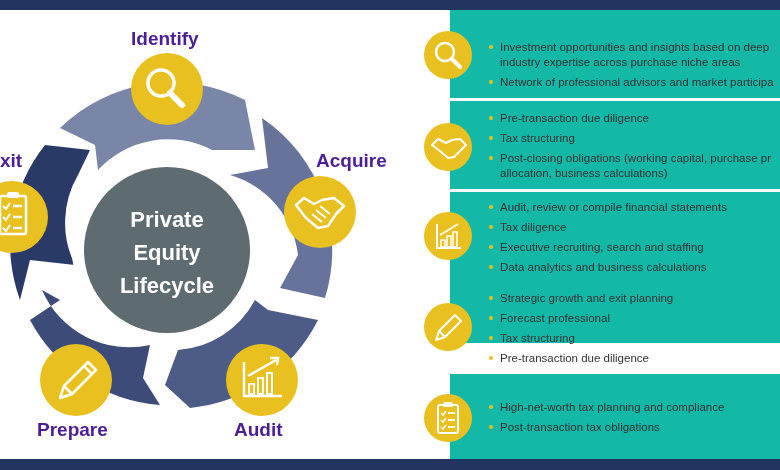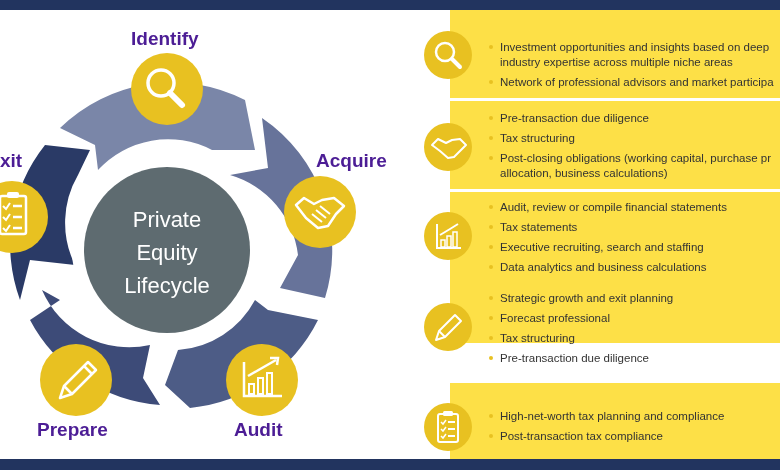--- a/index.html
+++ b/index.html
@@ -2,23 +2,23 @@
 <html><head>
 <meta charset="utf-8">
 <style>
   html,body{margin:0;padding:0;}
   body{width:780px;height:470px;overflow:hidden;background:#ffffff;position:relative;font-family:"Liberation Sans","DejaVu Sans",sans-serif;}
   .topbar{position:absolute;left:0;top:0;width:780px;height:10px;background:#22345f;}
   .bottombar{position:absolute;left:0;top:459px;width:780px;height:11px;background:#22345f;}
   .diagram{position:absolute;left:0;top:10px;width:450px;height:449px;}
   .diagram svg{position:absolute;left:0;top:0;}
   .stage-label{position:absolute;font-weight:bold;color:#4c1d95;font-size:19px;white-space:nowrap;}
-  .center-title{position:absolute;left:92px;top:193px;width:150px;text-align:center;color:#ffffff;font-weight:normal;font-size:22px;line-height:33px;}
+  .center-title{position:absolute;left:92px;top:193px;width:150px;text-align:center;color:#ffffff;font-weight:bold;font-size:22px;line-height:33px;}
   .panel{position:absolute;left:450px;top:10px;width:330px;height:449px;background:#ffffff;}
-  .row{position:absolute;left:0;width:330px;background:#fde047;}
+  .row{position:absolute;left:0;width:330px;background:#14b8a6;}
   .row-icon{position:absolute;left:-26px;width:48px;height:48px;border-radius:50%;background:#e8c121;}
   .row-icon svg{position:absolute;left:0;top:0;}
   .bullets{position:absolute;left:38px;margin:0;padding:0;list-style:none;}
   .bullets li{position:relative;padding-left:12px;font-size:11.5px;line-height:15px;color:#333333;margin-bottom:5px;white-space:nowrap;}
   .bullets li::before{content:"";position:absolute;left:1px;top:5px;width:4px;height:4px;border-radius:50%;background:#e8c121;}
   .bullets .cont{display:block;}
 </style>
 </head>
 <body>
 
@@ -90,21 +90,21 @@
 <div class="panel">
 
   <div class="row" style="top:0;height:88px;">
     <div class="row-icon" style="top:21px;">
       <svg width="48" height="48">
           <circle cx="21" cy="21" r="9" fill="none" stroke="#fff" stroke-width="2.5"></circle>
           <line x1="28" y1="28" x2="36" y2="36" stroke="#fff" stroke-width="4" stroke-linecap="round"></line>
         </svg>
     </div>
     <ul class="bullets" style="top:30px;">
-      <li><span>Investment opportunities and insights based on deep</span><span class="cont">industry expertise across multiple niche areas</span></li>
+      <li><span>Investment opportunities and insights based on deep</span><span class="cont">industry expertise across purchase niche areas</span></li>
       <li><span>Network of professional advisors and market participa</span></li>
     </ul>
   </div>
 
   <div class="row" style="top:91px;height:88px;">
     <div class="row-icon" style="top:22px;">
       <svg width="48" height="48">
           <path d="M8 22 L14 16 L22 20 L28 17 L36 16 L42 22 L36 28 L30 34 L24 35 L16 28 Z" fill="none" stroke="#fff" stroke-width="2" stroke-linejoin="round"></path>
         </svg>
     </div>
@@ -120,50 +120,50 @@
       <svg width="48" height="48">
           <path d="M13 12 L13 36 L37 36" fill="none" stroke="#fff" stroke-width="2"></path>
           <rect x="17" y="28" width="4" height="7" fill="none" stroke="#fff" stroke-width="1.5"></rect>
           <rect x="23" y="24" width="4" height="11" fill="none" stroke="#fff" stroke-width="1.5"></rect>
           <rect x="29" y="20" width="4" height="15" fill="none" stroke="#fff" stroke-width="1.5"></rect>
           <path d="M16 23 L26 17 L34 12" fill="none" stroke="#fff" stroke-width="2"></path>
         </svg>
     </div>
     <ul class="bullets" style="top:8px;">
       <li><span>Audit, review or compile financial statements</span></li>
-      <li><span>Tax statements</span></li>
+      <li><span>Tax diligence</span></li>
       <li><span>Executive recruiting, search and staffing</span></li>
       <li><span>Data analytics and business calculations</span></li>
     </ul>
   </div>
 
   <div class="row" style="top:273px;height:60px;">
     <div class="row-icon" style="top:20px;">
       <svg width="48" height="48">
           <path d="M12 37 L15 28 L31 12 L37 18 L21 34 Z" fill="none" stroke="#fff" stroke-width="2" stroke-linejoin="round"></path>
           <line x1="15" y1="28" x2="21" y2="34" stroke="#fff" stroke-width="2"></line>
         </svg>
     </div>
     <ul class="bullets" style="top:8px;">
       <li><span>Strategic growth and exit planning</span></li>
       <li><span>Forecast professional</span></li>
       <li><span>Tax structuring</span></li>
       <li><span>Pre-transaction due diligence</span></li>
     </ul>
   </div>
 
-  <div class="row" style="top:364px;height:85px;margin-top:9px;">
+  <div class="row" style="top:364px;height:85px;">
     <div class="row-icon" style="top:20px;">
       <svg width="48" height="48">
           <rect x="14" y="11" width="20" height="28" rx="2" fill="none" stroke="#fff" stroke-width="2"></rect>
           <rect x="19" y="8" width="10" height="5" rx="1.5" fill="#fff"></rect>
           <path d="M17 19 L19 21 L22 17 M17 26 L19 28 L22 24 M17 33 L19 35 L22 31" fill="none" stroke="#fff" stroke-width="1.5"></path>
           <path d="M24 19 L31 19 M24 26 L31 26 M24 33 L31 33" stroke="#fff" stroke-width="2"></path>
         </svg>
     </div>
     <ul class="bullets" style="top:26px;">
       <li><span>High-net-worth tax planning and compliance</span></li>
-      <li><span>Post-transaction tax compliance</span></li>
+      <li><span>Post-transaction tax obligations</span></li>
     </ul>
   </div>
 </div>
 
 <div class="bottombar"></div>
 
 </body></html>

